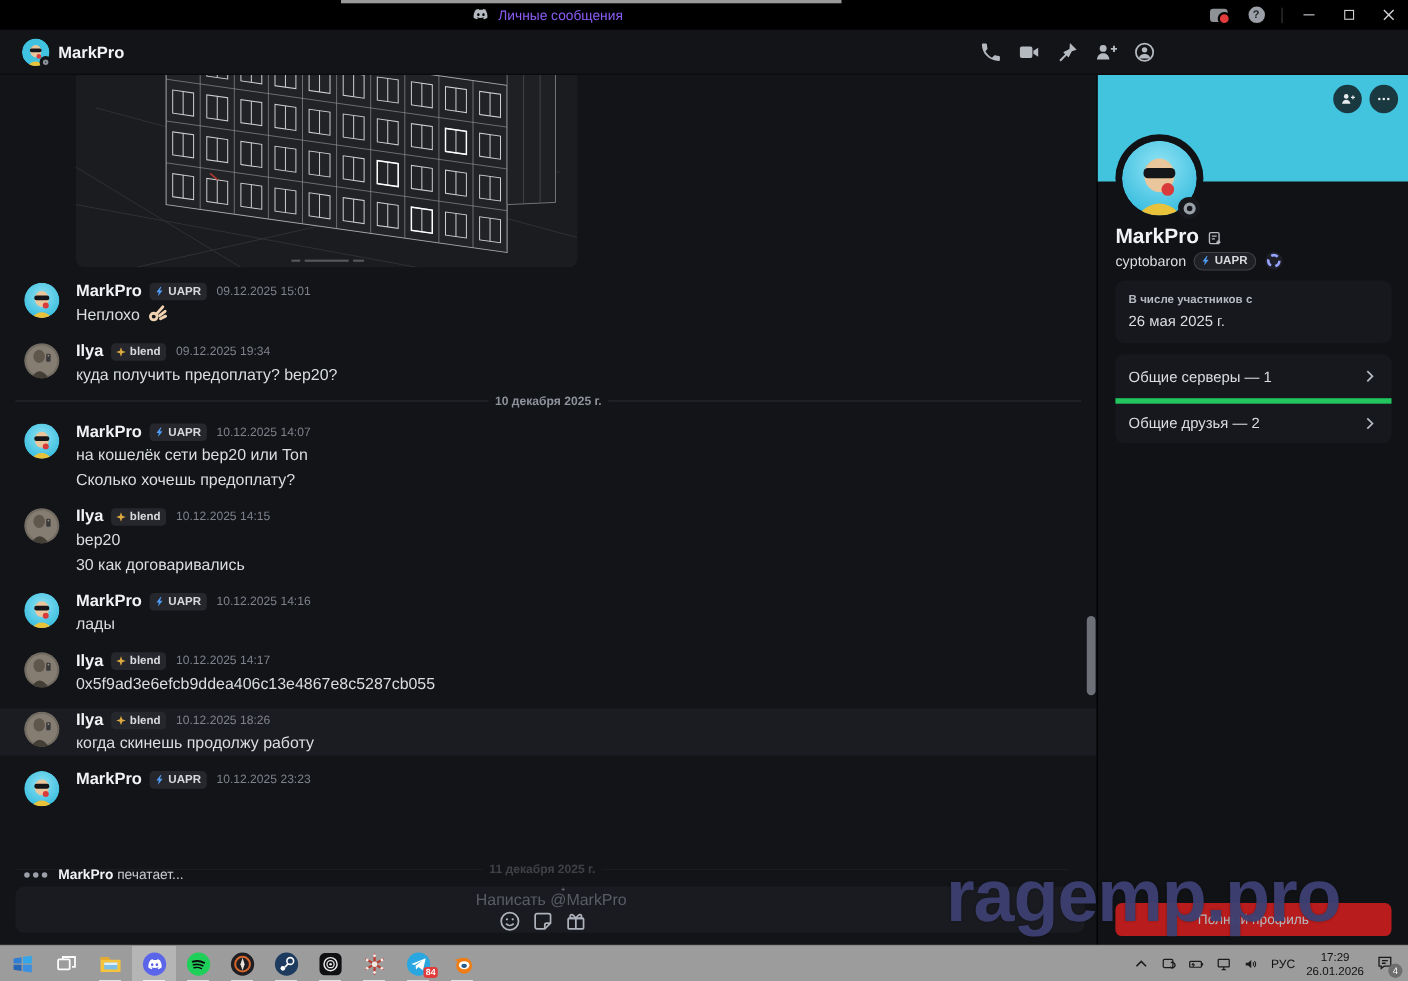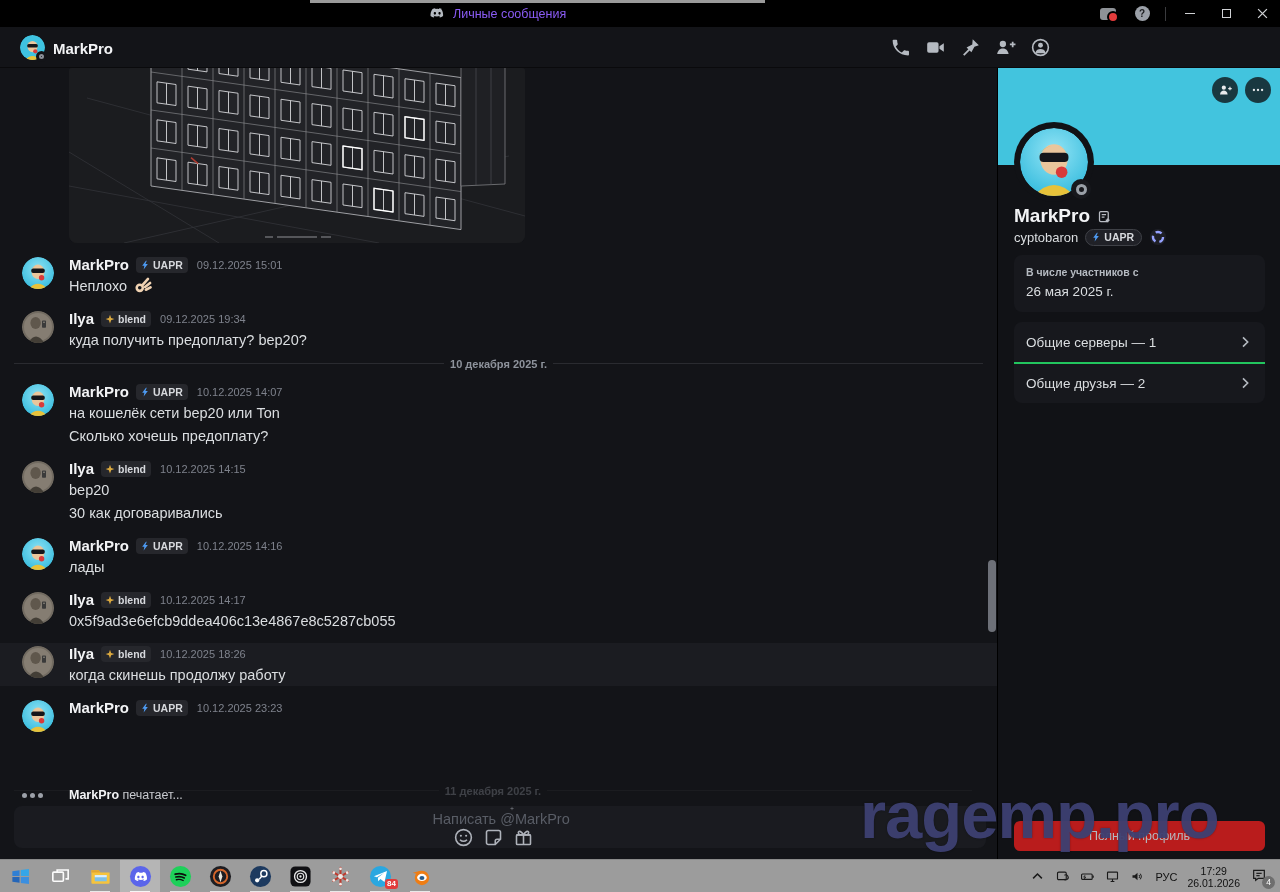--- a/index.html
+++ b/index.html
@@ -61,21 +61,21 @@
   .timestamp { color:#7e828c; font-size:11px; margin-left:2px; }
   .msg-line { color:#dbdee1; font-size:14.5px; line-height:20px; margin-top:0; }
   .msg-line + .msg-line { margin-top:3px; }
   .msg-line svg.okhand { width:19px; height:19px; vertical-align:-4px; margin-left:2px; }
 
   .divider { display:flex; align-items:center; gap:6px; margin:6px 14px 6px 14px; height:13px; }
   .divider::before, .divider::after { content:''; flex:1; height:1px; background:#2a2b30; }
   .divider .dv-label { color:#8e939c; font-size:11px; font-weight:bold; }
   .divider.faded { position:absolute; left:0; right:11px; bottom:62px; opacity:.35; margin:0 14px; }
 
-  .typing-row { position:absolute; left:22px; bottom:57px; display:flex; align-items:center; gap:26px; z-index:3; }
+  .typing-row { position:absolute; left:22px; bottom:57px; display:flex; align-items:center; gap:10px; z-index:3; }
   .t-dots { display:flex; gap:3px; }
   .t-dots i { width:5px; height:5px; border-radius:50%; background:#9ca0a8; }
   .typing-text { color:#c8cacf; font-size:12.5px; }
   .typing-text b { color:#f2f3f5; }
 
   .chat-scrollbar { position:absolute; right:1px; top:492px; width:8px; height:72px; background:#6d7078; border-radius:4px; z-index:4; }
 
   .inputbar { position:absolute; left:14px; bottom:11px; width:972px; height:42px; background:#1a1b20;
     border-radius:8px; z-index:5; display:flex; align-items:center;flex-direction:column; }
   .plus-ic { width:20px; height:20px; color:#9ca0a8; margin:0 0 0 24px; }
@@ -111,21 +111,21 @@
     border-radius:9px; padding:1px 7px 1px 5px; height:17px; }
   .p-pill .b-bolt { width:10px; height:10px; }
   .p-pill .pl { color:#d7d9dd; font-size:10.5px; font-weight:bold; }
   .round-badge { width:18px; height:18px; }
   .p-card { position:absolute; left:16px; width:251px; background:#17181d; border-radius:8px; }
   .card-member { top:187px; height:57px; padding:11px 12px; }
   .cm-label { color:#b5bac1; font-size:10.5px; font-weight:bold; }
   .cm-value { color:#dbdee1; font-size:13.5px; margin-top:6px; }
   .card-mutual { top:254px; height:81px; }
   .mutual-row { height:40px; display:flex; align-items:center; padding:0 12px; color:#dbdee1; font-size:13.5px; }
-  .mutual-row + .mutual-row { border-top:2px solid #22c55e; }
+  .mutual-row + .mutual-row { border-top:5px solid #22c55e; }
   .mutual-row .spacer { flex:1; }
   .chev { width:16px; height:16px; color:#b5bac1; }
   .full-profile { position:absolute; left:16px; bottom:8px; width:251px; height:30px; background:#b91c1c;
     border-radius:6px; display:flex; align-items:center; justify-content:center; color:#b5bac1; font-size:12.5px; }
 
   
   .watermark { position:absolute; left:860px; top:776px; z-index:50; pointer-events:none;
     font-size:67px; font-weight:bold; letter-spacing:-1px; color:rgba(62,66,116,.93);
     text-shadow:0 0 2px rgba(0,0,0,.35); }
 

